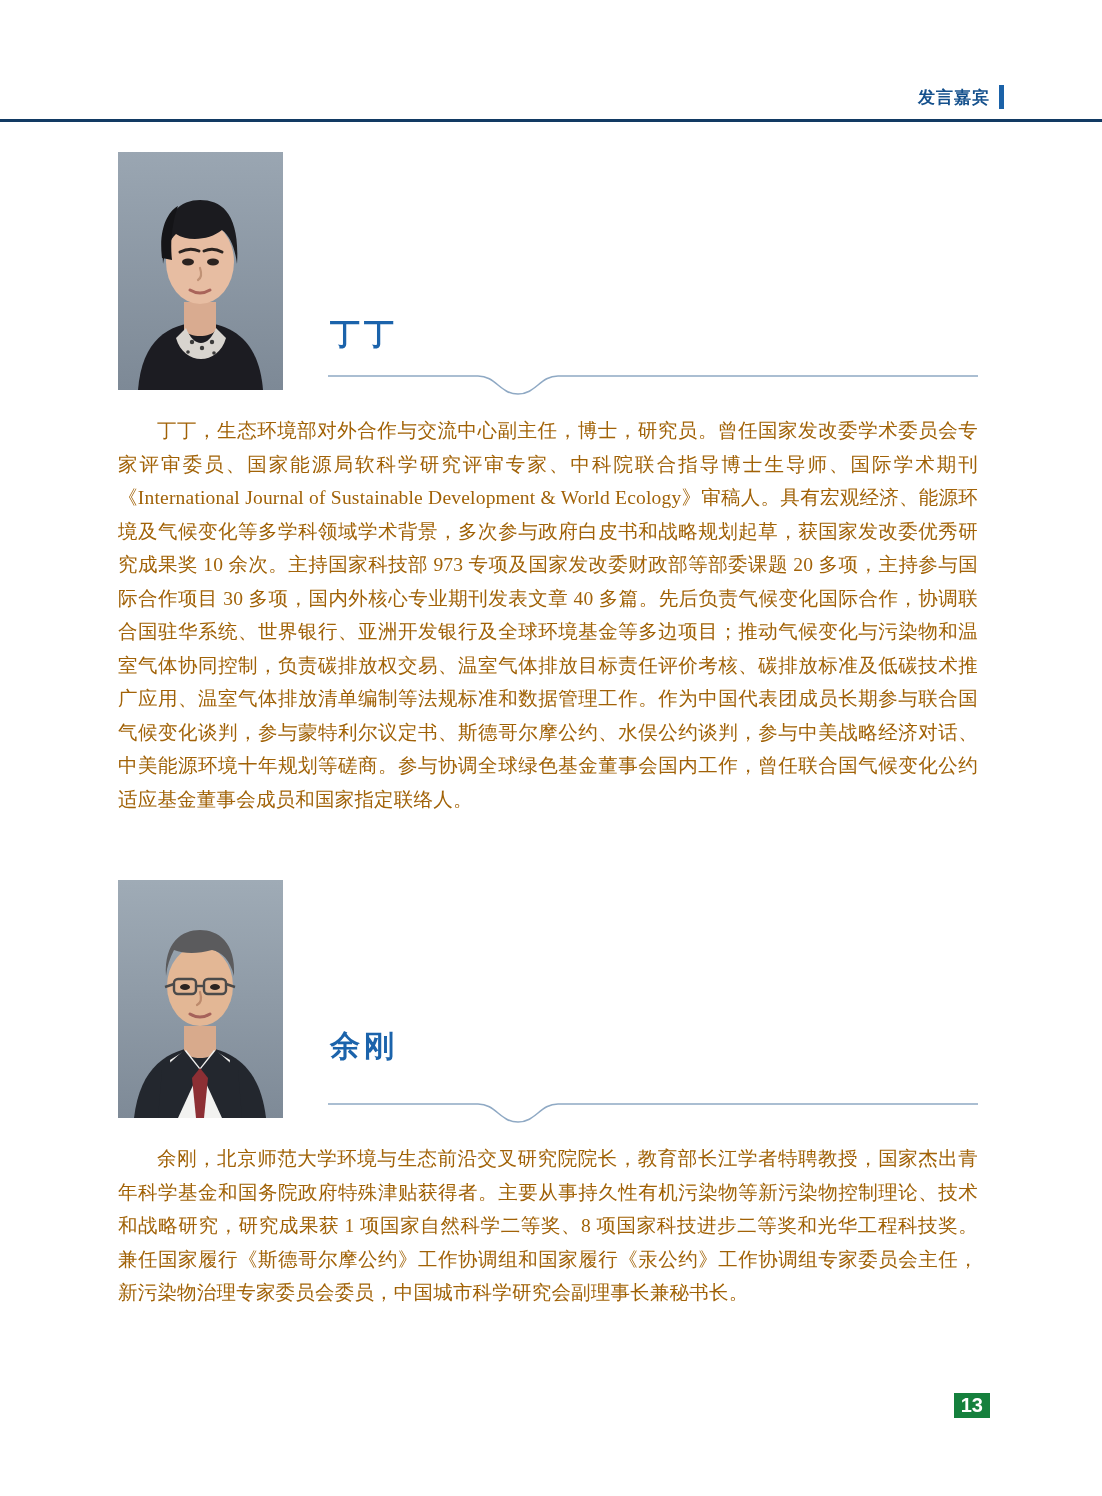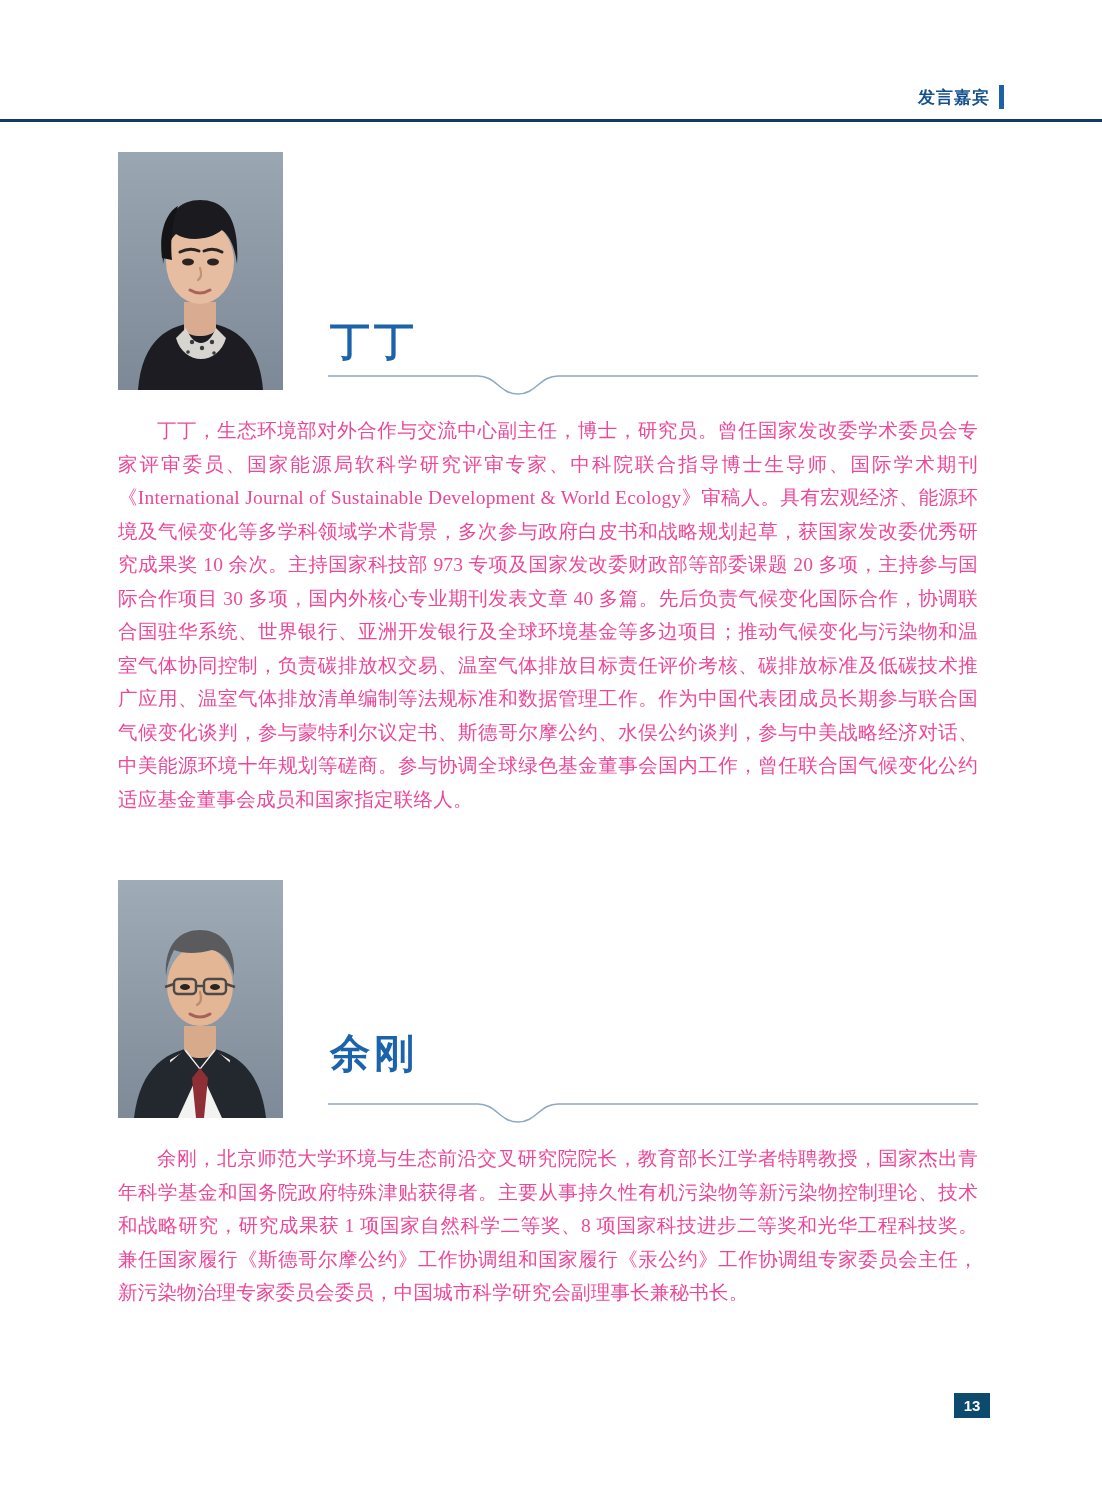--- a/index.html
+++ b/index.html
@@ -69,21 +69,21 @@
     height: 238px;
     overflow: hidden;
     background: #8d9aa6;
   }
   .photo svg { display: block; }
 
   .name {
     position: absolute;
     left: 330px;
     font-family: Liberation Sans, sans-serif;
-    font-size: 40px;
+    font-size: 30px;
     font-weight: bold;
     color: #1b63ab;
     letter-spacing: 4px;
   }
 
   
   .divider {
     position: absolute;
     left: 328px;
     width: 650px;
@@ -93,35 +93,35 @@
 
   .bio {
     position: absolute;
     left: 118px;
     width: 860px;
     font-family: "Liberation Serif", serif;
     font-size: 19.5px;
     line-height: 33.5px;
     text-align: justify;
     text-indent: 2em;
-    color: #ec4899;
+    color: #a16207;
     letter-spacing: 0.2px;
   }
 
   
   .page-number {
     position: absolute;
     right: 112px;
     bottom: 78px;
     min-width: 36px;
     height: 25px;
-    background: #0c4a6e;
+    background: #15803d;
     color: #ffffff;
     font-family: "Liberation Sans", sans-serif;
-    font-size: 15px;
+    font-size: 20px;
     font-weight: bold;
     display: flex;
     align-items: center;
     justify-content: center;
     padding: 0 7px;
     box-sizing: border-box;
   }
 </style>
 </head>
 <body>

